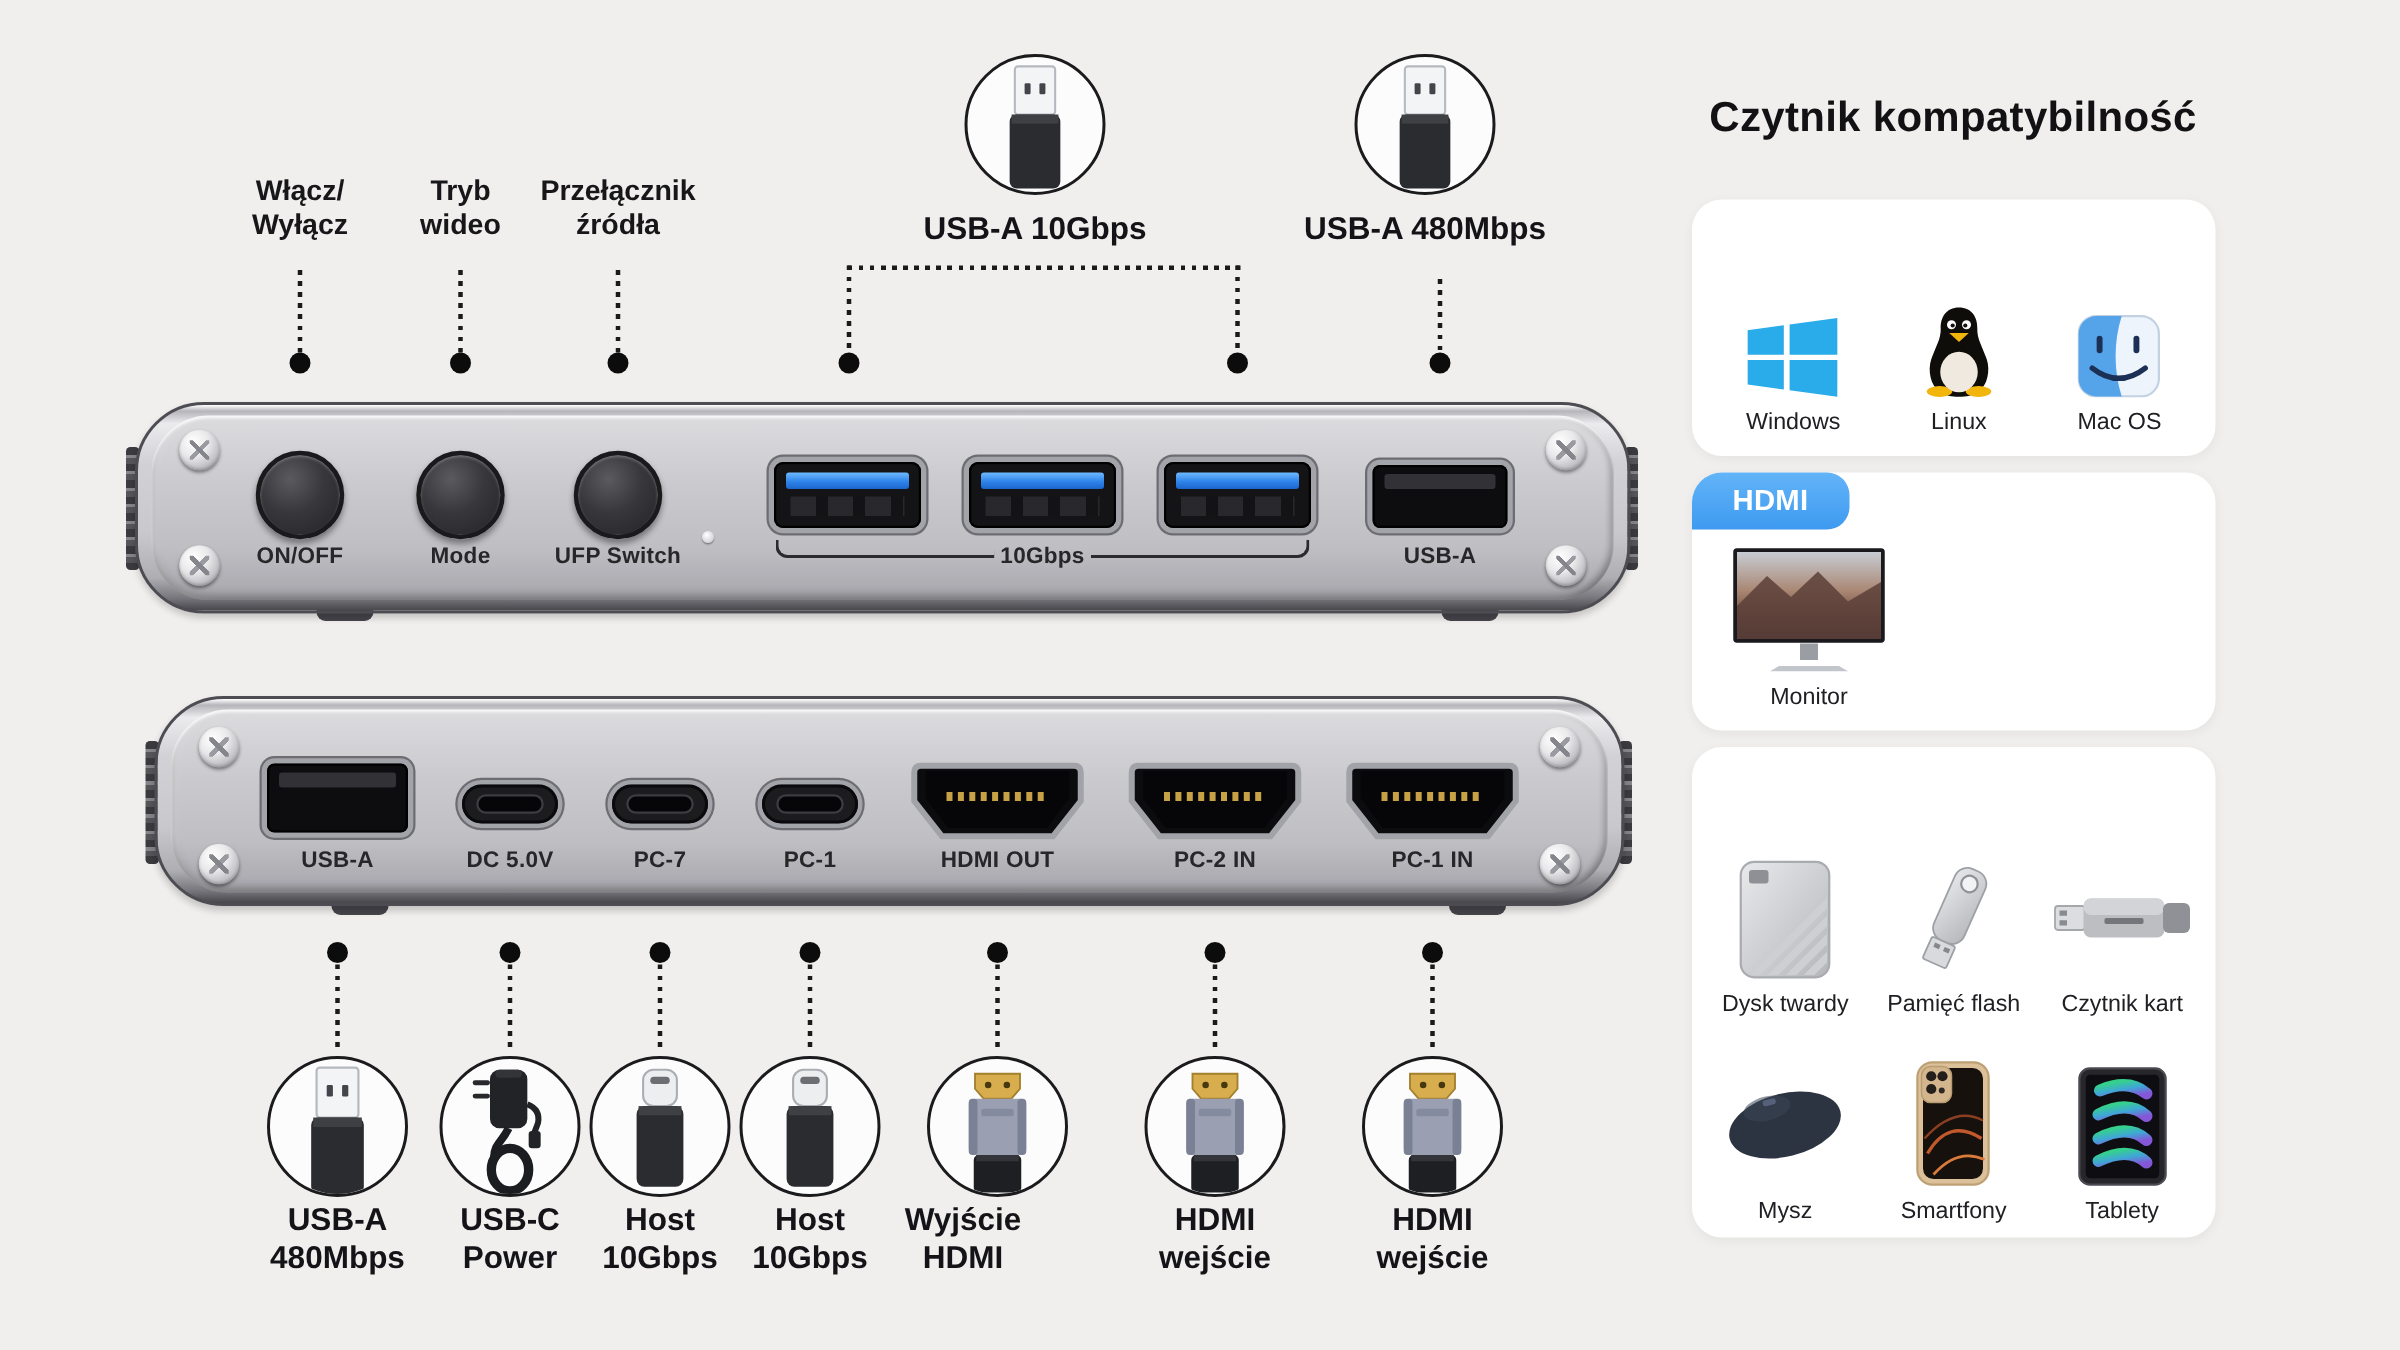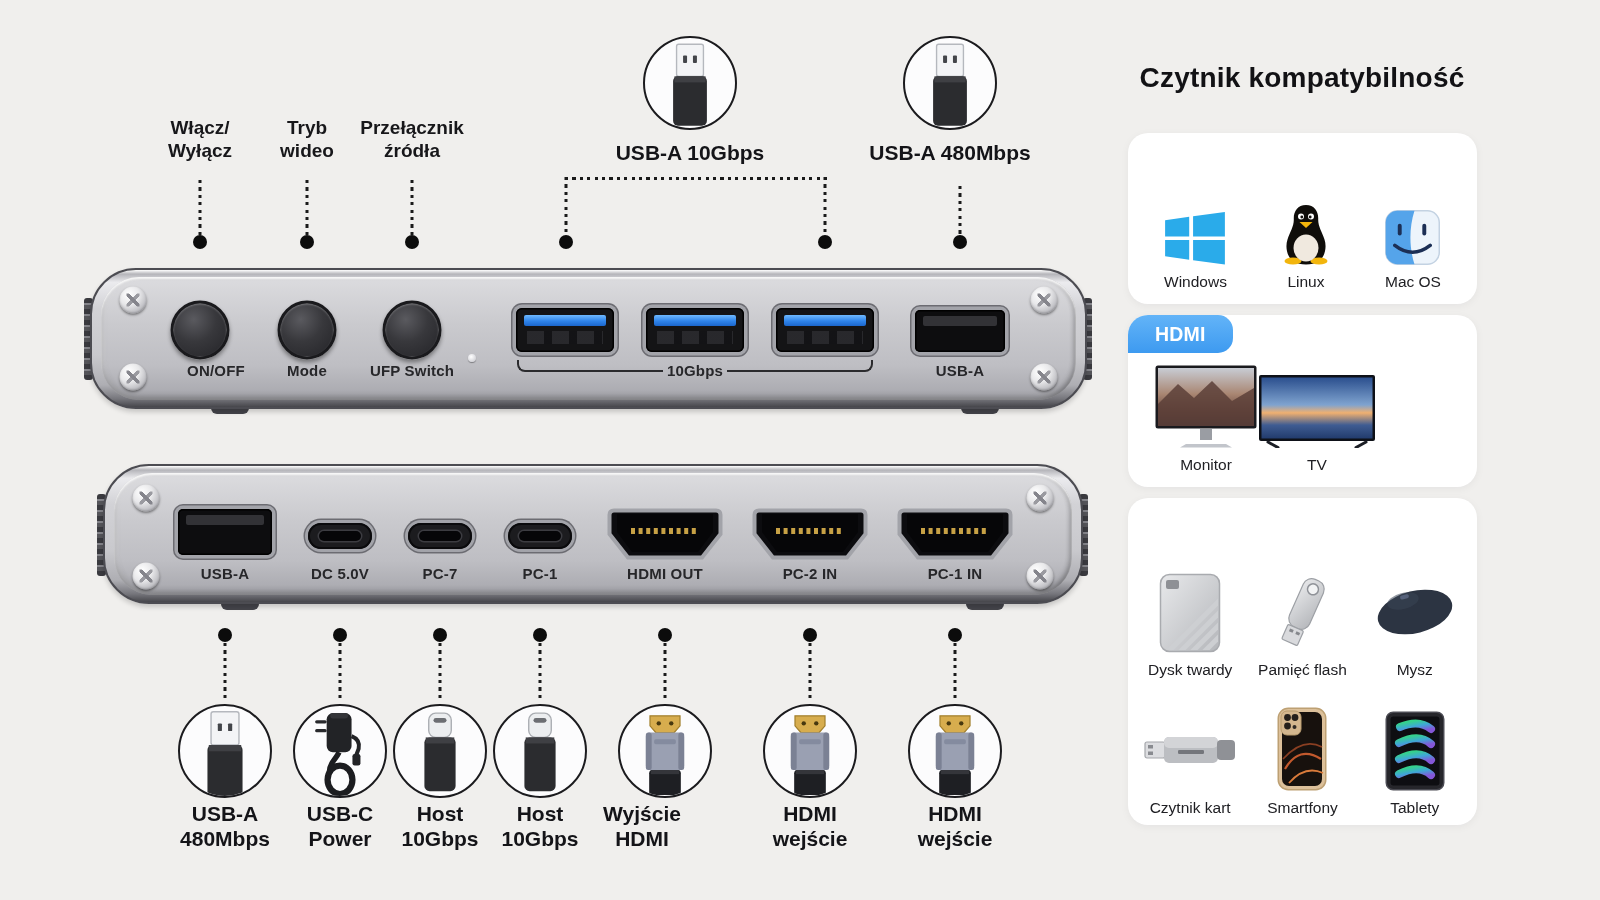--- a/index.html
+++ b/index.html
@@ -186,21 +186,21 @@
     <div class="device-face"></div>
   </div>
   <div class="screw" style="left:133px;top:300px"></div>
   <div class="screw" style="left:133px;top:377px"></div>
   <div class="screw" style="left:1044px;top:300px"></div>
   <div class="screw" style="left:1044px;top:377px"></div>
 
   <div class="round-btn" style="left:200px;top:330px"></div>
   <div class="round-btn" style="left:307px;top:330px"></div>
   <div class="round-btn" style="left:412px;top:330px"></div>
-  <div class="dev-label" style="left:216px;top:362px">ON/OFF</div>
+  <div class="dev-label" style="left:200px;top:362px">ON/OFF</div>
   <div class="dev-label" style="left:307px;top:362px">Mode</div>
   <div class="dev-label" style="left:412px;top:362px">UFP Switch</div>
   <div class="led" style="left:472px;top:358px"></div>
 
   <div class="usb3-port" style="left:565px;top:330px">
     <div class="usb3-tongue"></div>
     <div class="usb3-pins"></div>
   </div>
   <div class="usb3-port" style="left:695px;top:330px">
     <div class="usb3-tongue"></div>
@@ -363,61 +363,41 @@
             <path d="M10 36 Q28 50 46 36" stroke="#1c2f55" stroke-width="3.6" fill="none" stroke-linecap="round"></path>
           </svg>
         </div>
         <div class="sb-item-label">Mac OS</div>
       </div>
     </div>
   </div>
 
   <div class="card" style="top:315px;height:172px">
     <div class="chip">HDMI</div>
-    <div class="card-items" style="left:26px;right:40px">
+    <div class="card-items" style="justify-content:space-between;left:26px;right:40px">
       <div class="sb-item">
         <div class="icon-box" style="height:86px">
           <svg width="104" height="84" viewBox="0 0 104 84">
             <defs>
               <linearGradient id="g-mon" x1="0" y1="0" x2="0" y2="1">
                 <stop offset="0" stop-color="#c8ccd4"></stop>
                   <stop offset="0.45" stop-color="#a98672"></stop>
                 <stop offset="0.75" stop-color="#6c4a40"></stop>
                   <stop offset="1" stop-color="#33242b"></stop>
               </linearGradient>
             </defs>
             <rect x="1.5" y="1.5" width="101" height="63" rx="2.5" fill="#1a1a1e"></rect>
             <rect x="4" y="4" width="96" height="58" fill="url(#g-mon)"></rect>
             <path d="M4 40 L24 20 L40 34 L58 17 L78 37 L100 24 V62 H4 Z" fill="#5c3f38" opacity="0.85"></path>
             <rect x="46" y="65" width="12" height="11" fill="#9a9da3"></rect>
             <path d="M32 80 H72 L78 83.5 H26 Z" fill="#c2c5cb"></path>
           </svg>
         </div>
         <div class="sb-item-label">Monitor</div>
       </div>
-      <div class="sb-item">
-        <div class="icon-box" style="height:86px">
-          <svg width="118" height="74" viewBox="0 0 118 74">
-            <defs>
-              <linearGradient id="g-tv" x1="0" y1="0" x2="0" y2="1">
-                <stop offset="0" stop-color="#2b4f8e"></stop>
-                  <stop offset="0.45" stop-color="#7fa3cf"></stop>
-                <stop offset="0.58" stop-color="#f0b070"></stop>
-                  <stop offset="0.78" stop-color="#3f5c92"></stop>
-                <stop offset="1" stop-color="#223c6d"></stop>
-              </linearGradient>
-            </defs>
-            <rect x="1" y="1" width="116" height="66" rx="2" fill="#0e1118"></rect>
-            <rect x="3.5" y="3.5" width="111" height="61" fill="url(#g-tv)"></rect>
-            <path d="M10 68 L20 73.5" stroke="#1c1f26" stroke-width="3" stroke-linecap="round"></path>
-            <path d="M108 68 L98 73.5" stroke="#1c1f26" stroke-width="3" stroke-linecap="round"></path>
-          </svg>
-        </div>
-        <div class="sb-item-label">TV</div>
-      </div>
     </div>
   </div>
 
   <div class="card" style="top:498px;height:327px">
     <div class="grid-items">
       <div class="sb-item">
         <div class="icon-box" style="height:82px">
           <svg width="62" height="80" viewBox="0 0 62 80">
             <defs>
                 <clipPath id="c-hdd">
@@ -444,42 +424,42 @@
               <circle cx="29" cy="12" r="5.5" fill="#f2f3f4" stroke="#8f9298" stroke-width="1.5"></circle>
               <rect x="20.5" y="54" width="17" height="16" rx="1.5" fill="#d9dadd" stroke="#9da0a5" stroke-width="1.2"></rect>
               <rect x="24" y="57" width="4" height="3" fill="#85878c"></rect>
               <rect x="31" y="57" width="4" height="3" fill="#85878c"></rect>
             </g>
           </svg>
         </div>
         <div class="sb-item-label">Pamięć flash</div>
       </div>
       <div class="sb-item">
-        <div class="icon-box" style="height:86px;align-items:center">
-          <svg width="84" height="54" viewBox="0 0 84 54">
-            <ellipse cx="42" cy="29" rx="38" ry="21" fill="#2c3442" transform="rotate(-14 42 29)"></ellipse>
-            <ellipse cx="30" cy="18" rx="16" ry="8" fill="#3b4556" opacity="0.55" transform="rotate(-14 30 18)"></ellipse>
-            <rect x="27" y="12" width="9" height="4" rx="2" fill="#55617a" transform="rotate(-14 31 14)"></rect>
-          </svg>
-        </div>
-        <div class="sb-item-label">Mysz</div>
-      </div>
-      <div class="sb-item">
         <div class="icon-box" style="height:82px;align-items:center">
           <svg width="92" height="40" viewBox="0 0 92 40">
             <rect x="1" y="12" width="20" height="16" rx="2" fill="#dcdde0" stroke="#a5a7ab" stroke-width="1.2"></rect>
             <rect x="4" y="15" width="5" height="3.5" fill="#898b90"></rect>
             <rect x="4" y="21.5" width="5" height="3.5" fill="#898b90"></rect>
             <rect x="20" y="7" width="54" height="26" rx="5" fill="#bcbec2"></rect>
             <rect x="20" y="7" width="54" height="11" rx="5" fill="#d3d4d7"></rect>
             <rect x="34" y="20" width="26" height="4" rx="1.2" fill="#74767b"></rect>
             <rect x="73" y="10" width="18" height="20" rx="4" fill="#8f9196"></rect>
           </svg>
         </div>
         <div class="sb-item-label">Czytnik kart</div>
+      </div>
+      <div class="sb-item">
+        <div class="icon-box" style="height:86px;align-items:center">
+          <svg width="84" height="54" viewBox="0 0 84 54">
+            <ellipse cx="42" cy="29" rx="38" ry="21" fill="#2c3442" transform="rotate(-14 42 29)"></ellipse>
+            <ellipse cx="30" cy="18" rx="16" ry="8" fill="#3b4556" opacity="0.55" transform="rotate(-14 30 18)"></ellipse>
+            <rect x="27" y="12" width="9" height="4" rx="2" fill="#55617a" transform="rotate(-14 31 14)"></rect>
+          </svg>
+        </div>
+        <div class="sb-item-label">Mysz</div>
       </div>
       <div class="sb-item">
         <div class="icon-box" style="height:86px">
           <svg width="50" height="84" viewBox="0 0 50 84">
             <rect x="1.25" y="1.25" width="47.5" height="81.5" rx="10" fill="#dcc09a" stroke="#bda073" stroke-width="1.5"></rect>
             <rect x="5" y="5" width="40" height="74" rx="7" fill="#17110d"></rect>
             <path d="M8 62 Q22 38 44 52" stroke="#c2592d" stroke-width="2.2" fill="none"></path>
             <path d="M6 52 Q26 30 45 40" stroke="#8a3f22" stroke-width="1.6" fill="none"></path>
             <path d="M12 76 Q28 58 46 66" stroke="#d97b3b" stroke-width="1.8" fill="none"></path>
             <rect x="4" y="4" width="20" height="24" rx="6" fill="#d3b68e" stroke="#b99c6f"></rect>

